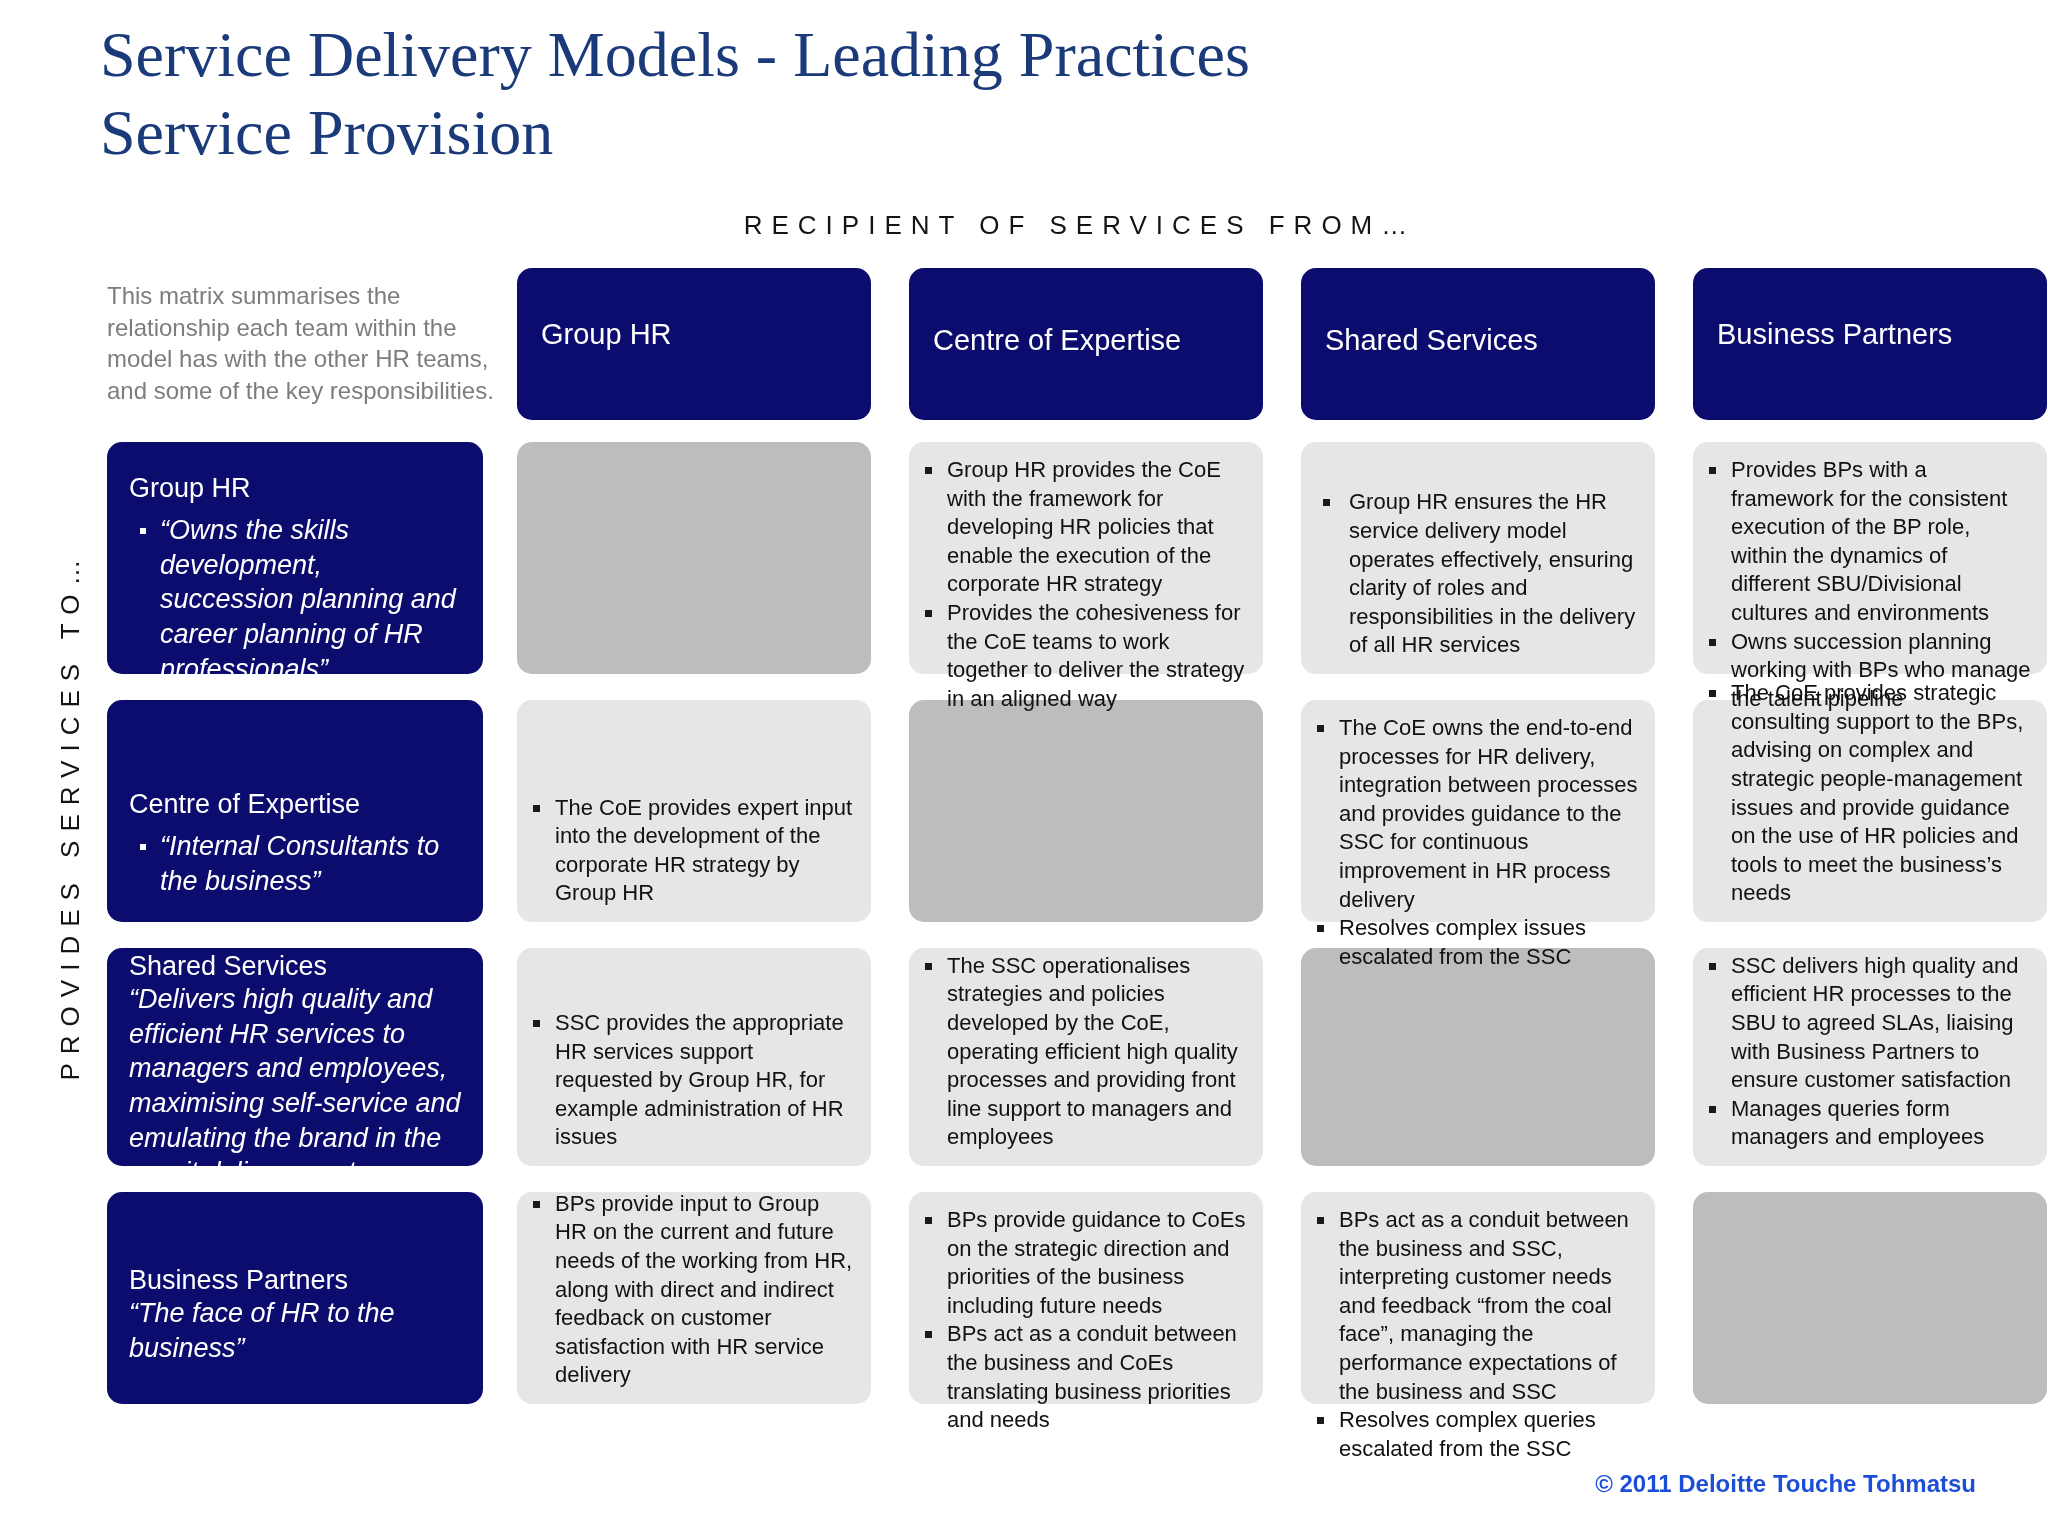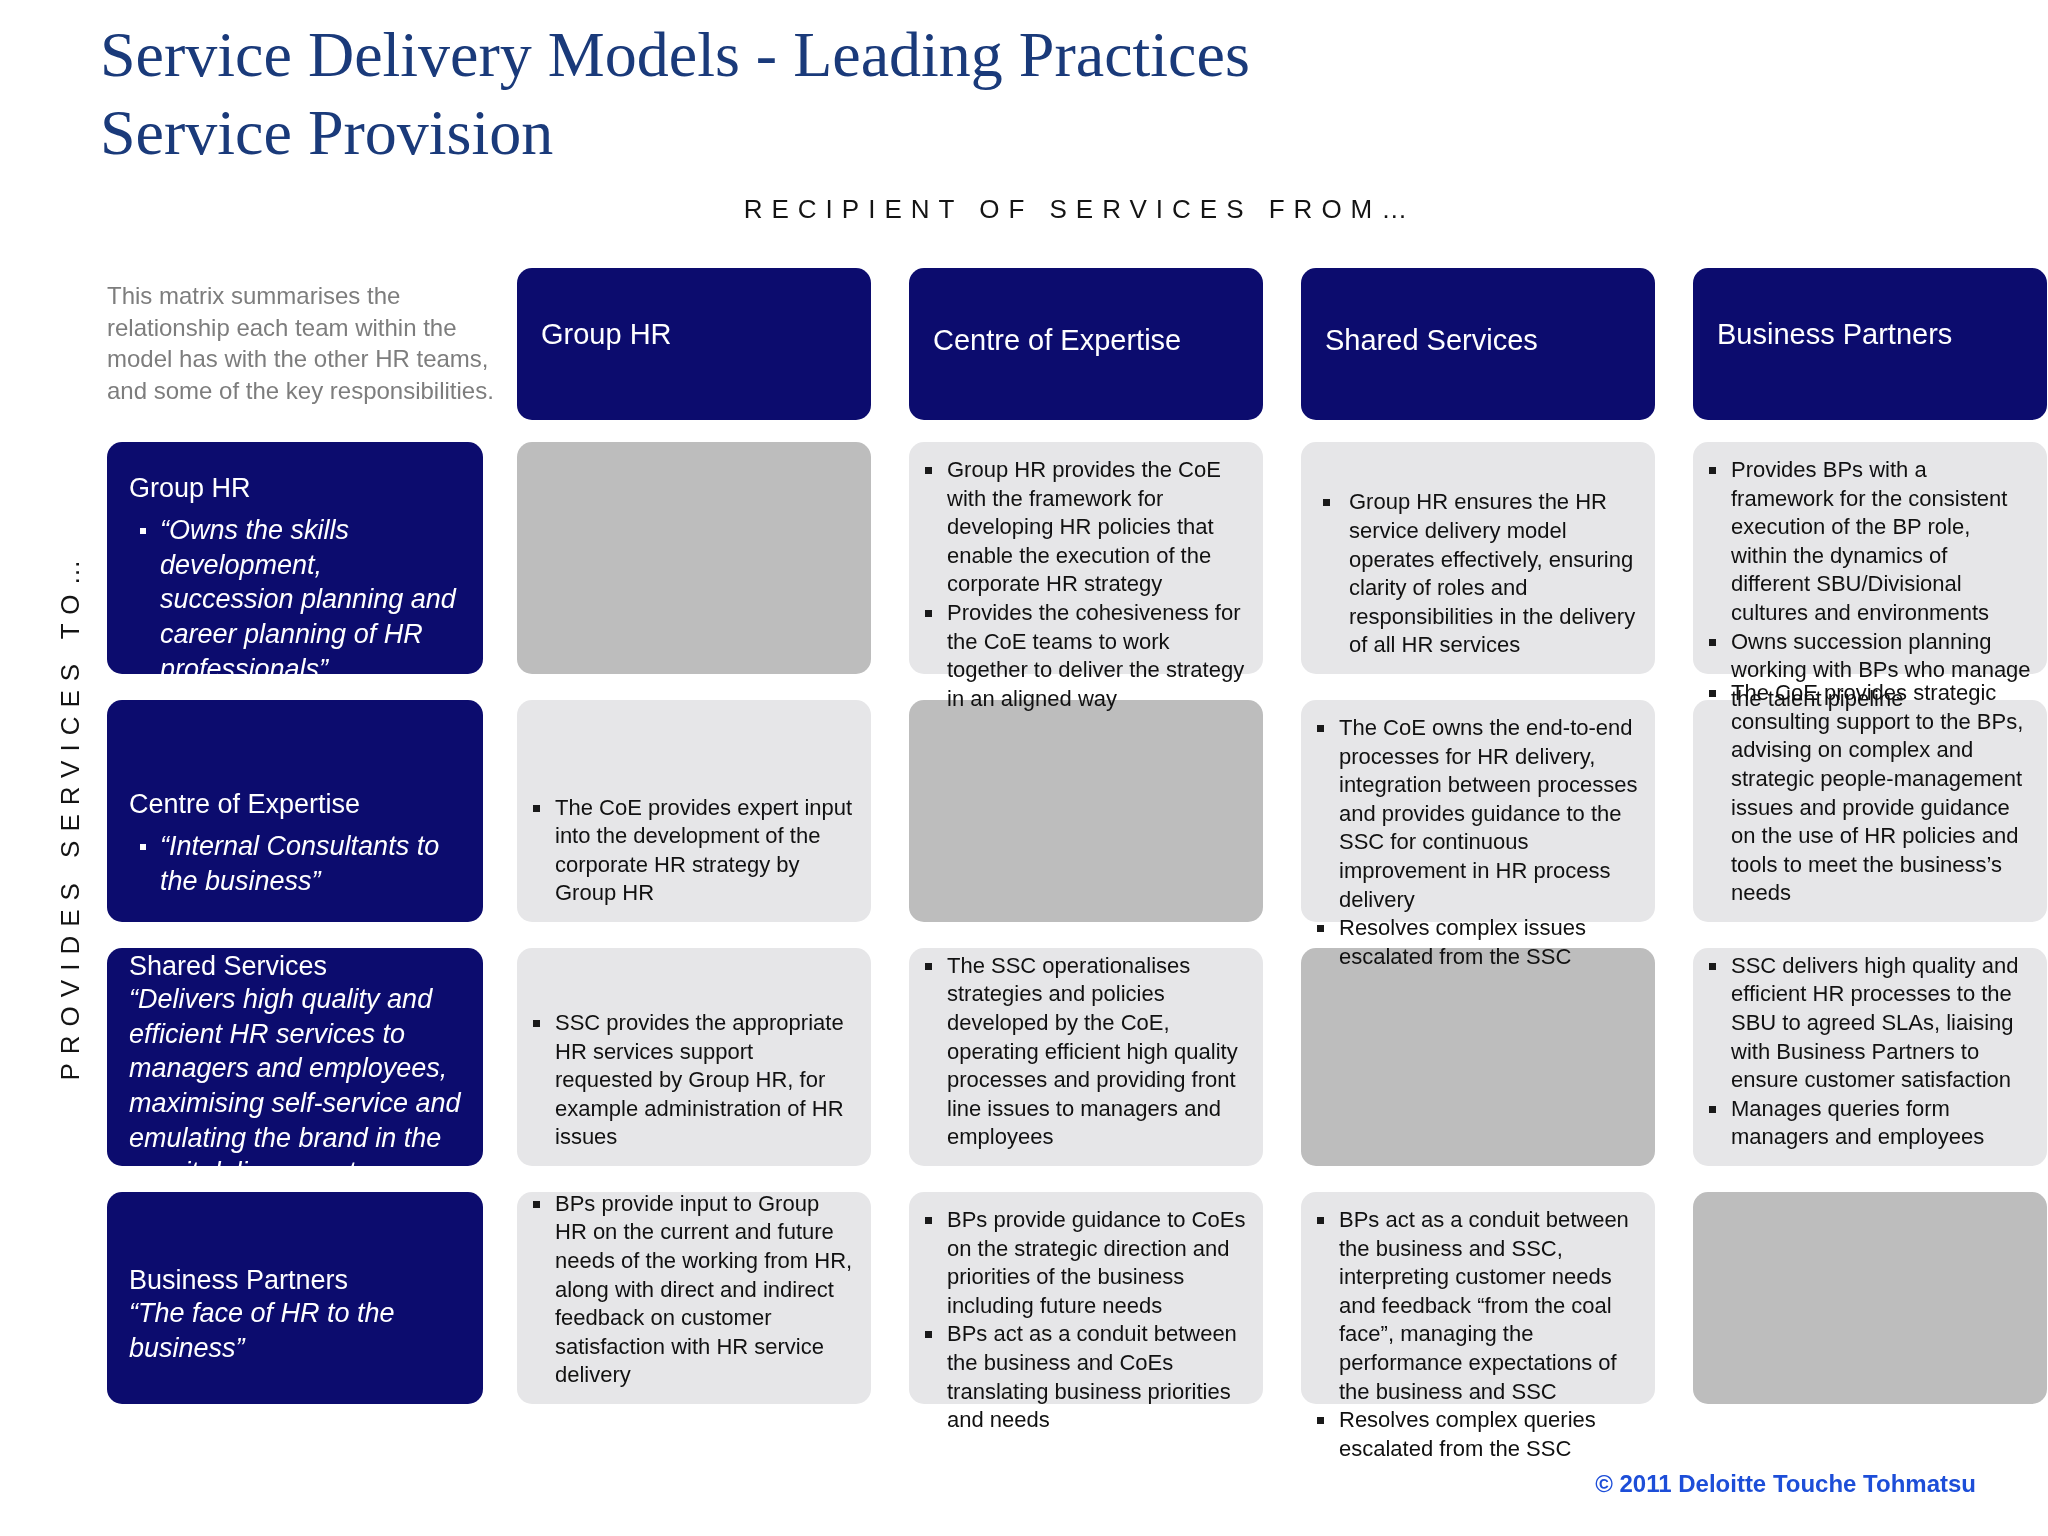--- a/index.html
+++ b/index.html
@@ -20,21 +20,21 @@
     font-size:64px;
     line-height:1.22;
     font-weight:400;
     letter-spacing:0px;
   }
   #title-block .tline{display:block;white-space:nowrap;}
 
   
   #recipient-caption{
     position:absolute;
-    left:650px; top:194px; width:860px;
+    left:650px; top:210px; width:860px;
     text-align:center;
     font-size:26px;
     letter-spacing:9px;
     color:#141414;
     font-weight:400;
     white-space:nowrap;
   }
 
   
   #provides-caption{
@@ -248,21 +248,21 @@
       <span class="rl-title">Shared Services</span>
       <span class="rl-quote">“Delivers high quality and efficient HR services to managers and employees, maximising self-service and emulating the brand in the way it delivers customer services”</span>
     </div>
     <div class="colcell cell content vcenter">
       <ul>
         <li>SSC provides the appropriate HR services support requested by Group HR, for example administration of HR issues</li>
       </ul>
     </div>
     <div class="colcell cell content vcenter">
       <ul>
-        <li>The SSC operationalises strategies and policies developed by the CoE, operating efficient high quality processes and providing front line issues to managers and employees</li>
+        <li>The SSC operationalises strategies and policies developed by the CoE, operating efficient high quality processes and providing front line support to managers and employees</li>
       </ul>
     </div>
     <div class="colcell cell content diag"></div>
     <div class="colcell cell content last vcenter">
       <ul>
         <li>SSC delivers high quality and efficient HR processes to the SBU to agreed SLAs, liaising with Business Partners to ensure customer satisfaction</li>
         <li>Manages queries form managers and employees</li>
       </ul>
     </div>
   </div>

